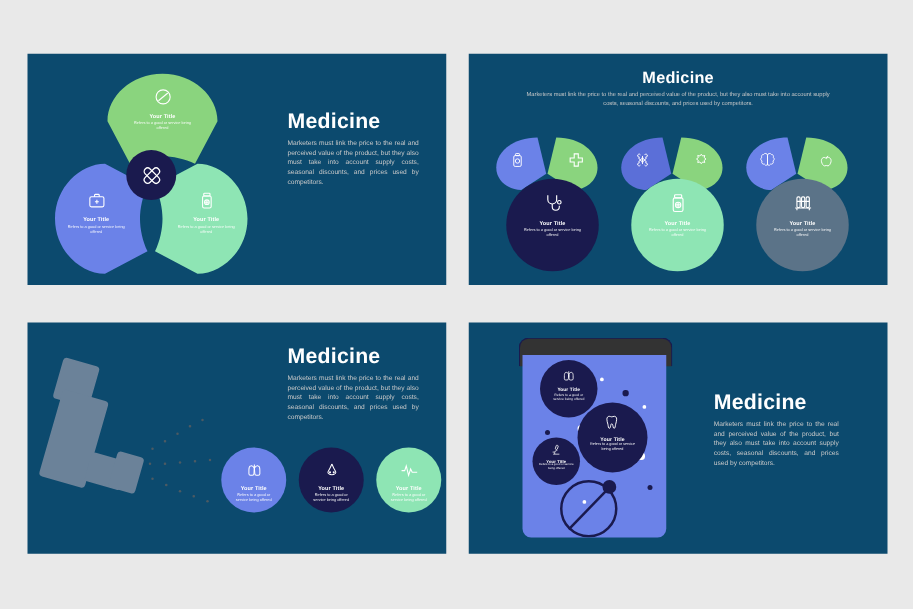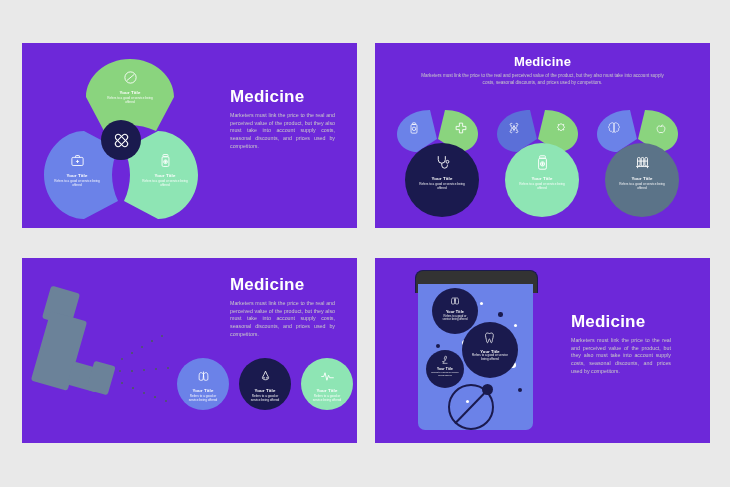--- a/index.html
+++ b/index.html
@@ -6,21 +6,21 @@
   body{
     width:730px;height:487px;
     background:#e9e9e9;
     font-family:"Liberation Sans",sans-serif;
     overflow:hidden;
   }
   .sheet{position:relative;width:730px;height:487px;}
 
   .slide{
     position:absolute;
-    background:#6d28d9;
+    background:#0c4a6e;
     overflow:hidden;
     box-sizing:border-box;
   }
   #slide1{left:22px;top:43px;width:335px;height:185px;}
   #slide2{left:375px;top:43px;width:335px;height:185px;}
   #slide3{left:22px;top:258px;width:335px;height:185px;}
   #slide4{left:375px;top:258px;width:335px;height:185px;}
 
   
   .headline{

